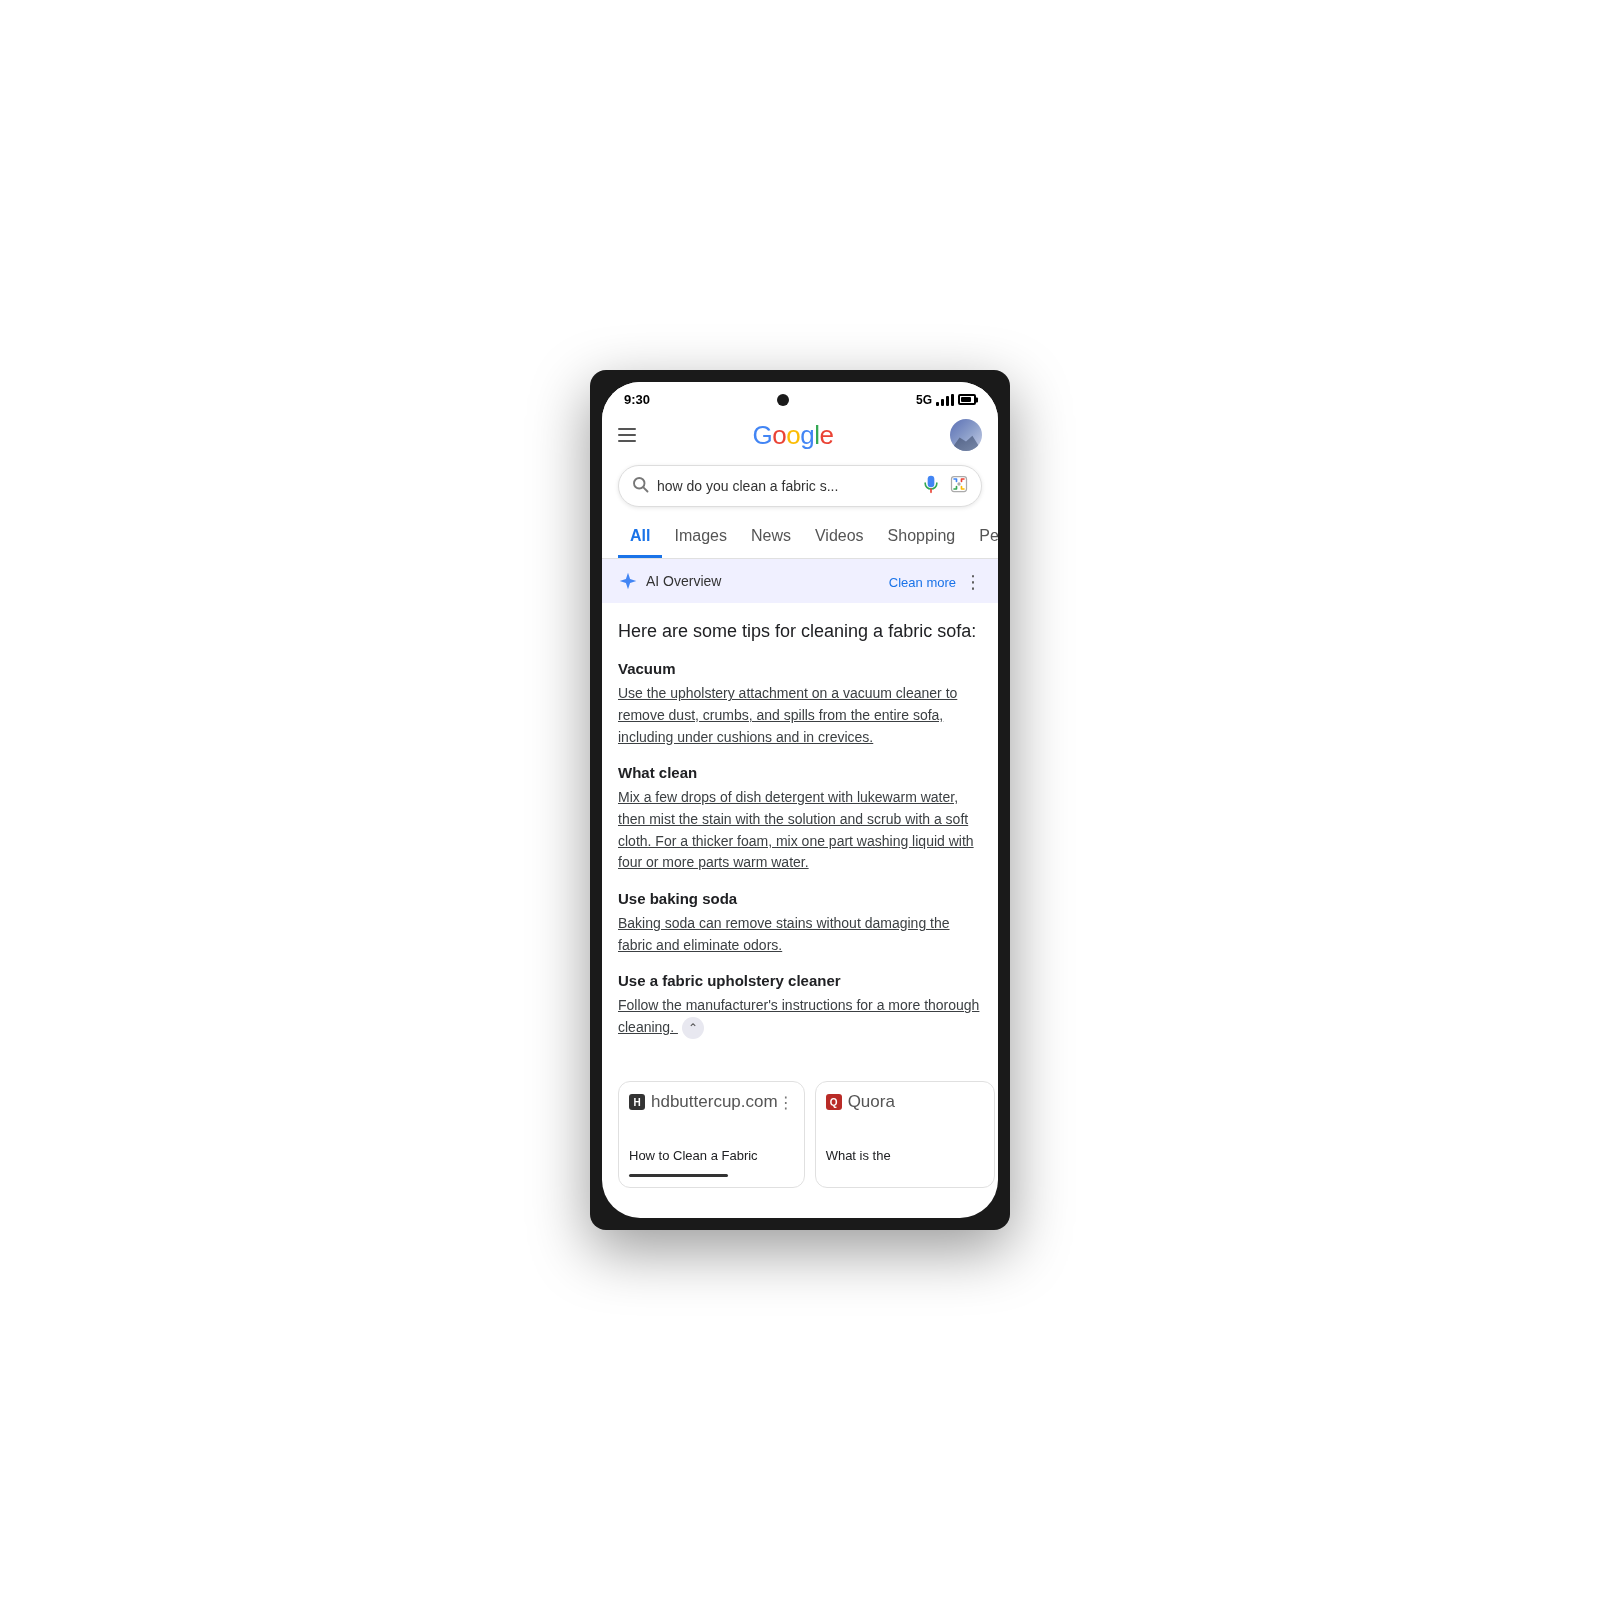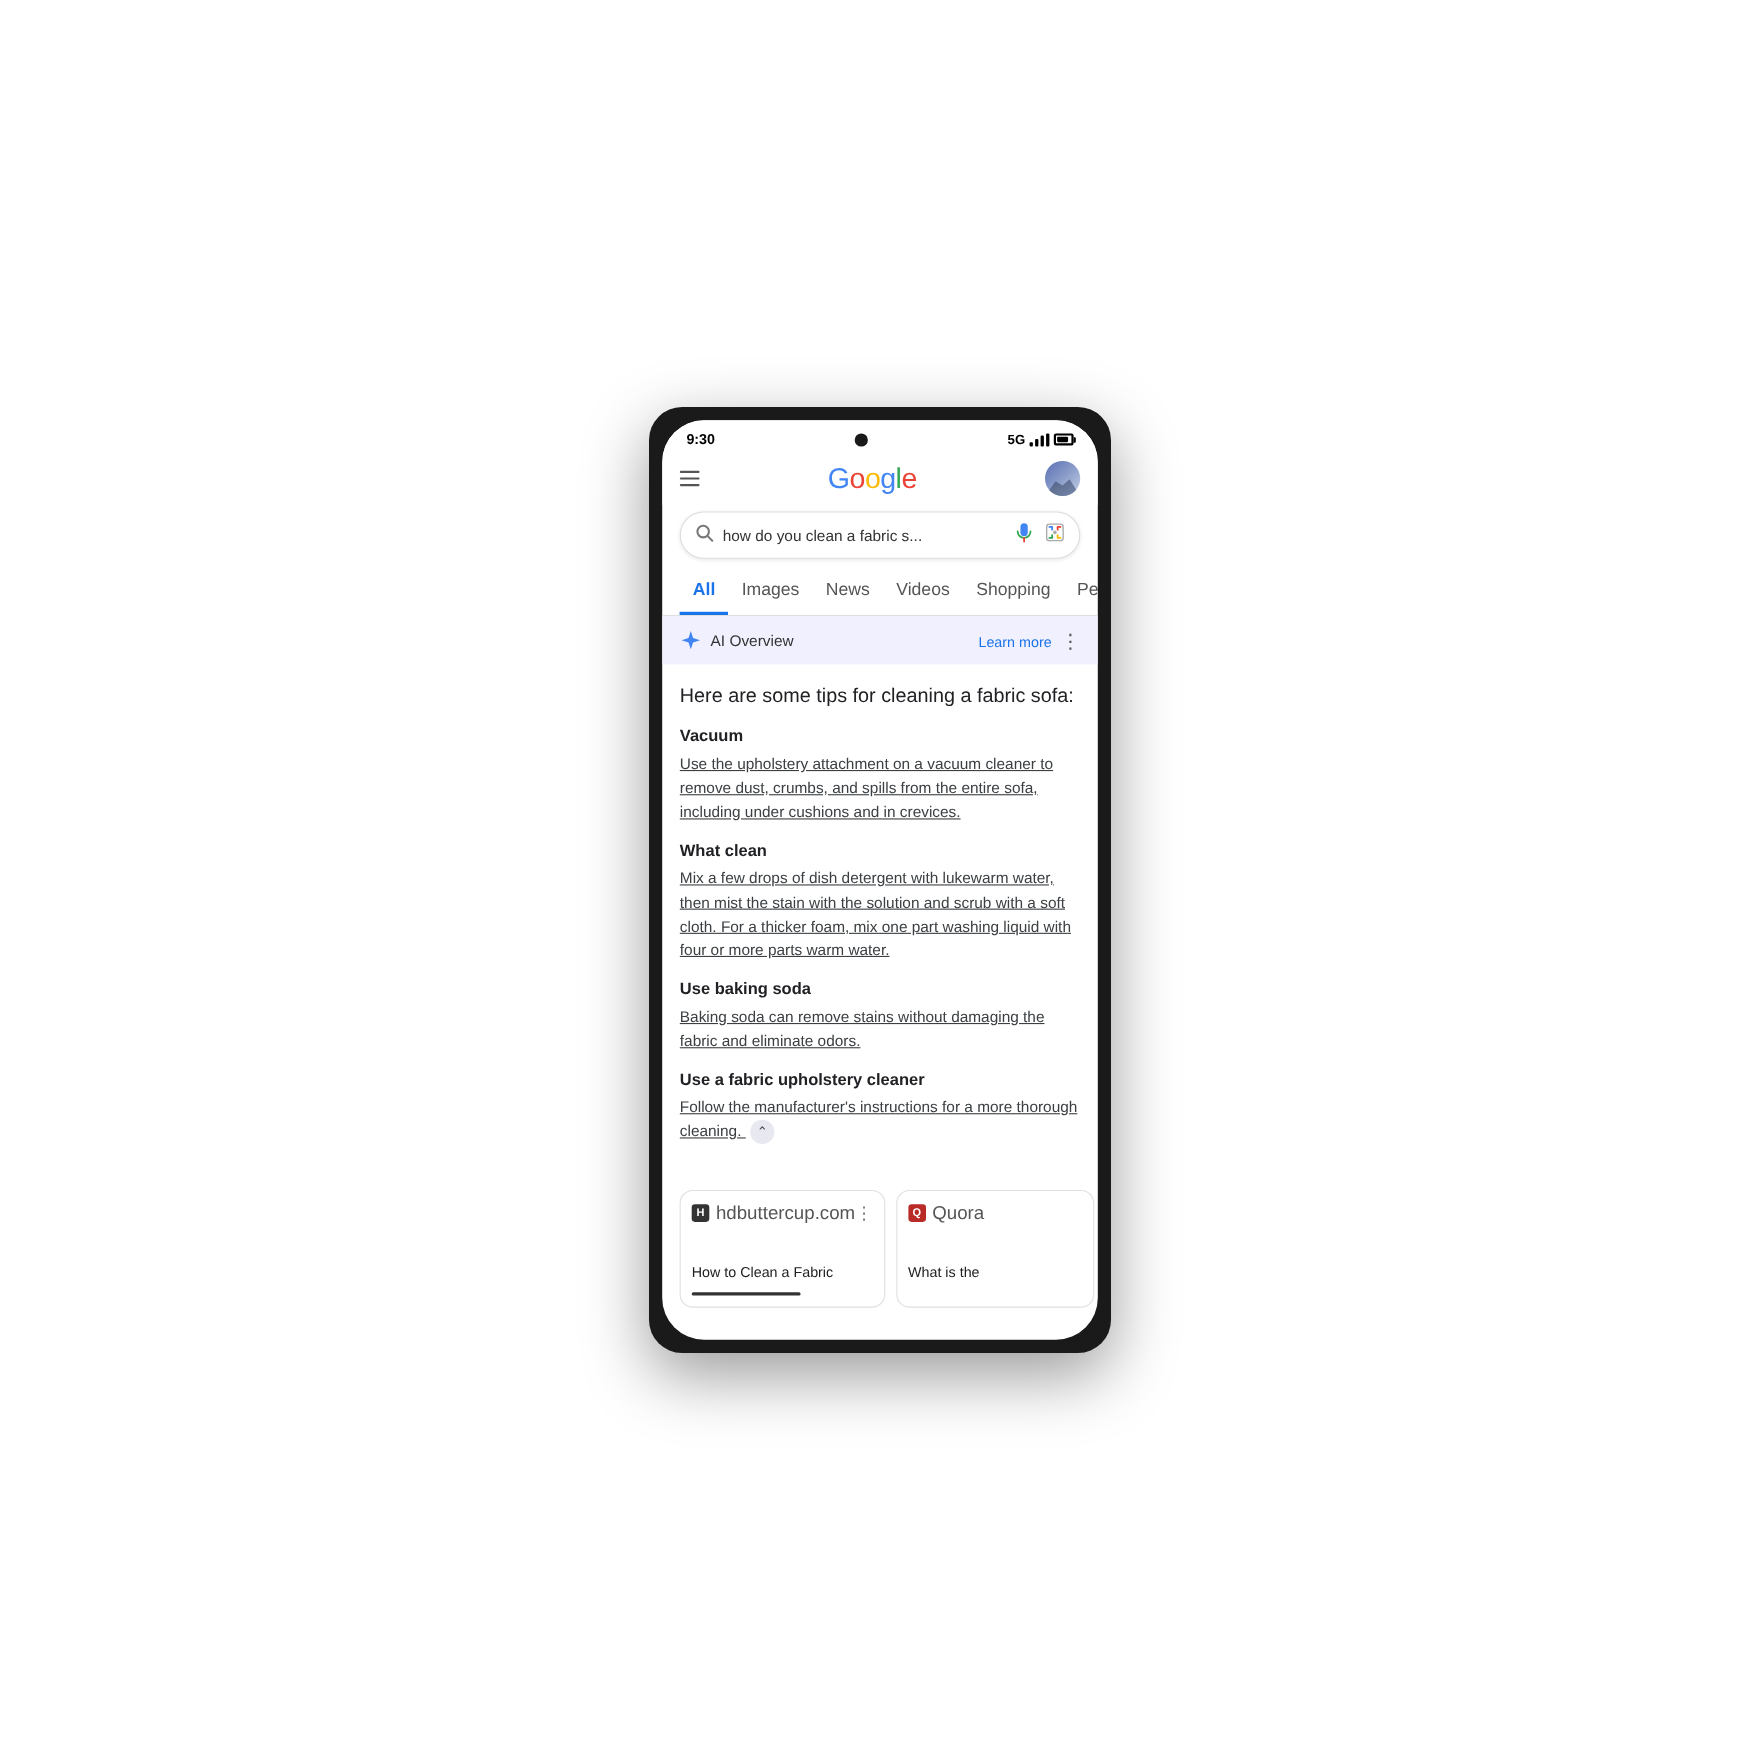--- a/index.html
+++ b/index.html
@@ -9,21 +9,21 @@
       justify-content: center;
       align-items: center;
       min-height: 100vh;
       font-family: 'Arial', sans-serif;
     }
 
     .phone-wrapper {
       width: 420px;
       height: 860px;
       background: #1a1a1a;
-      border-radius: 30px;
+      border-radius: 16px;
       padding: 12px;
       box-shadow: 0 20px 60px rgba(0,0,0,0.4);
       position: relative;
     }
 
     .phone-screen {
       width: 100%;
       height: 100%;
       background: #fff;
       border-radius: 38px;
@@ -458,21 +458,21 @@
 
       <div class="ai-overview-section">
         <div class="ai-overview-header">
           <div class="ai-overview-left">
             <svg class="ai-diamond" viewBox="0 0 24 24">
               <path d="M12 2 L14.5 9.5 L22 12 L14.5 14.5 L12 22 L9.5 14.5 L2 12 L9.5 9.5 Z" fill="#4285F4"></path>
             </svg>
             <span class="ai-overview-title">AI Overview</span>
           </div>
           <div class="ai-overview-right">
-            <span class="learn-more">Learn more</span>
+            <span class="learn-more">Clean more</span>
             <span class="three-dots">⋮</span>
           </div>
         </div>
       </div>
 
       <div class="main-content">
 
         <p class="overview-heading">Here are some tips for cleaning a fabric sofa:</p>
 
         <p class="tip-title">Vacuum</p>

